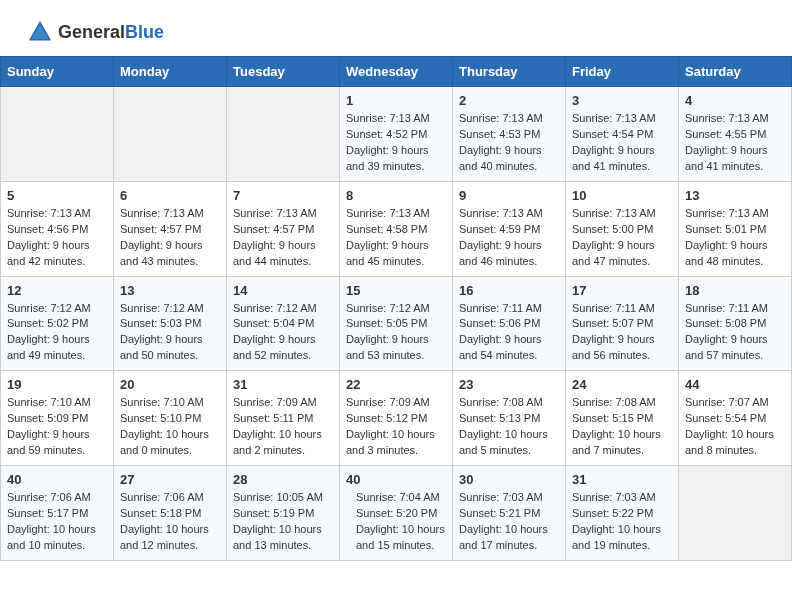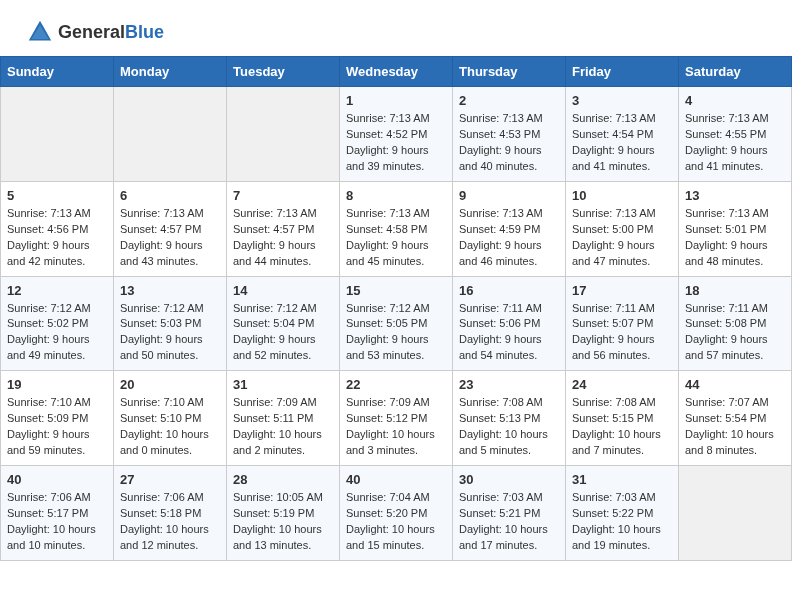--- a/index.html
+++ b/index.html
@@ -327,21 +327,21 @@
         </td>
         <td>
           <span class="day-number">28</span>
           <div class="day-info" style="white-space: pre-line;">Sunrise: 10:05 AM
 Sunset: 5:19 PM
 Daylight: 10 hours
 and 13 minutes.</div>
         </td>
         <td>
           <span class="day-number">40</span>
-          <div class="day-info" style="white-space: pre-line;">Sunrise: 7:04 AM
+          <div class="day-info" style="white-space: pre-line; margin-left: 10px;">Sunrise: 7:04 AM
 Sunset: 5:20 PM
 Daylight: 10 hours
 and 15 minutes.</div>
         </td>
         <td>
           <span class="day-number">30</span>
           <div class="day-info" style="white-space: pre-line;">Sunrise: 7:03 AM
 Sunset: 5:21 PM
 Daylight: 10 hours
 and 17 minutes.</div>

